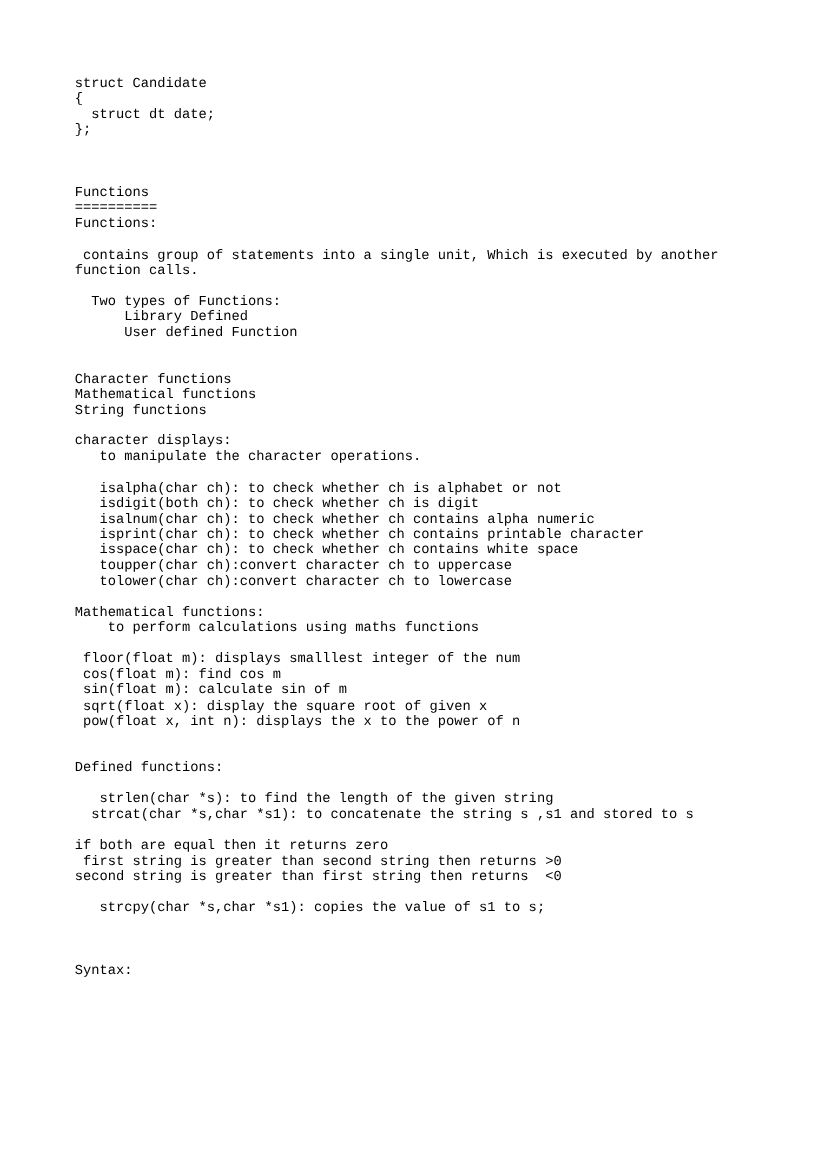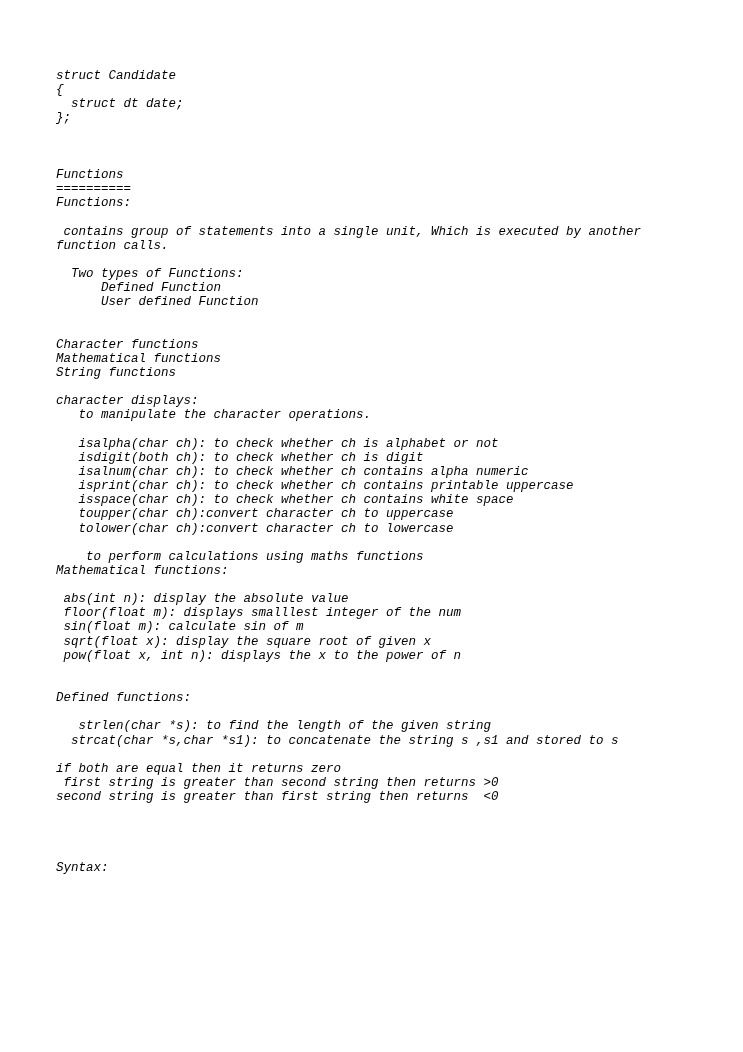--- a/index.html
+++ b/index.html
@@ -8,24 +8,23 @@
       background: #ffffff;
     }
     body {
       width: 743px;
       height: 1052px;
       position: relative;
       overflow: hidden;
     }
     .page {
       position: absolute;
-      left: 56px;
+      left: 68px;
       top: 69px;
       width: 660px;
-      font-style: italic;
     }
     .line {
       font-family: "Liberation Mono", "DejaVu Sans Mono", monospace;
       font-size: 12.5px;
       line-height: 14.15px;
       height: 14.15px;
       color: #000000;
       white-space: pre;
       margin: 0;
     }
@@ -42,55 +41,56 @@
   <div class="line"></div>
   <div class="line"></div>
   <div class="line">Functions</div>
   <div class="line">==========</div>
   <div class="line">Functions:</div>
   <div class="line"></div>
   <div class="line"> contains group of statements into a single unit, Which is executed by another</div>
   <div class="line">function calls.</div>
   <div class="line"></div>
   <div class="line">  Two types of Functions:</div>
-  <div class="line">      Defined Function</div>
+  <div class="line">      Library Defined</div>
   <div class="line">      User defined Function</div>
   <div class="line"></div>
   <div class="line"></div>
   <div class="line">Character functions</div>
   <div class="line">Mathematical functions</div>
   <div class="line">String functions</div>
   <div class="line"></div>
   <div class="line">character displays:</div>
   <div class="line">   to manipulate the character operations.</div>
   <div class="line"></div>
   <div class="line">   isalpha(char ch): to check whether ch is alphabet or not</div>
   <div class="line">   isdigit(both ch): to check whether ch is digit</div>
   <div class="line">   isalnum(char ch): to check whether ch contains alpha numeric</div>
-  <div class="line">   isprint(char ch): to check whether ch contains printable uppercase</div>
+  <div class="line">   isprint(char ch): to check whether ch contains printable character</div>
   <div class="line">   isspace(char ch): to check whether ch contains white space</div>
   <div class="line">   toupper(char ch):convert character ch to uppercase</div>
   <div class="line">   tolower(char ch):convert character ch to lowercase</div>
   <div class="line"></div>
+  <div class="line">Mathematical functions:</div>
   <div class="line">    to perform calculations using maths functions</div>
-  <div class="line">Mathematical functions:</div>
   <div class="line"></div>
-  <div class="line"> abs(int n): display the absolute value</div>
   <div class="line"> floor(float m): displays smalllest integer of the num</div>
+  <div class="line"> cos(float m): find cos m</div>
   <div class="line"> sin(float m): calculate sin of m</div>
   <div class="line"> sqrt(float x): display the square root of given x</div>
   <div class="line"> pow(float x, int n): displays the x to the power of n</div>
   <div class="line"></div>
   <div class="line"></div>
   <div class="line">Defined functions:</div>
   <div class="line"></div>
   <div class="line">   strlen(char *s): to find the length of the given string</div>
   <div class="line">  strcat(char *s,char *s1): to concatenate the string s ,s1 and stored to s</div>
   <div class="line"></div>
   <div class="line">if both are equal then it returns zero</div>
   <div class="line"> first string is greater than second string then returns &gt;0</div>
   <div class="line">second string is greater than first string then returns  &lt;0</div>
   <div class="line"></div>
+  <div class="line">   strcpy(char *s,char *s1): copies the value of s1 to s;</div>
   <div class="line"></div>
   <div class="line"></div>
   <div class="line"></div>
   <div class="line">Syntax:</div>
 </div>
 
 </body></html>

